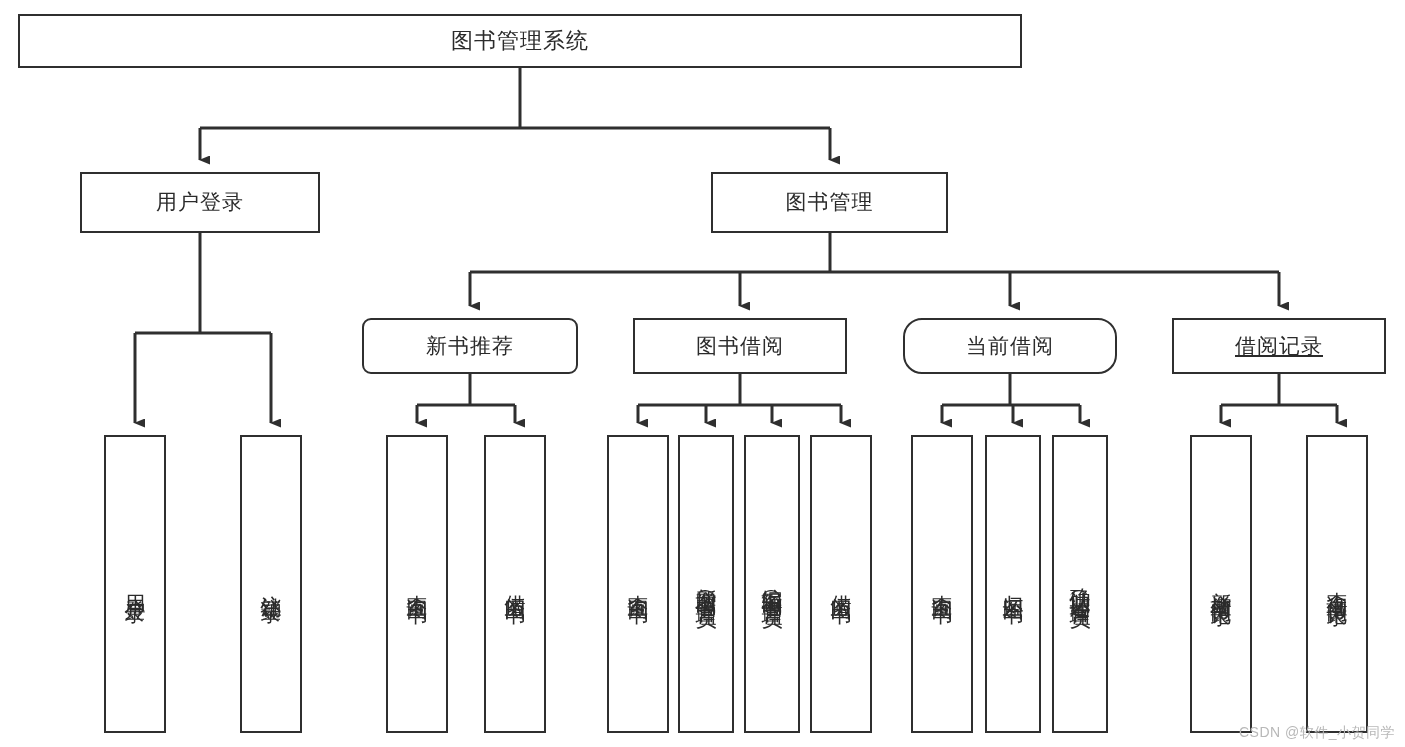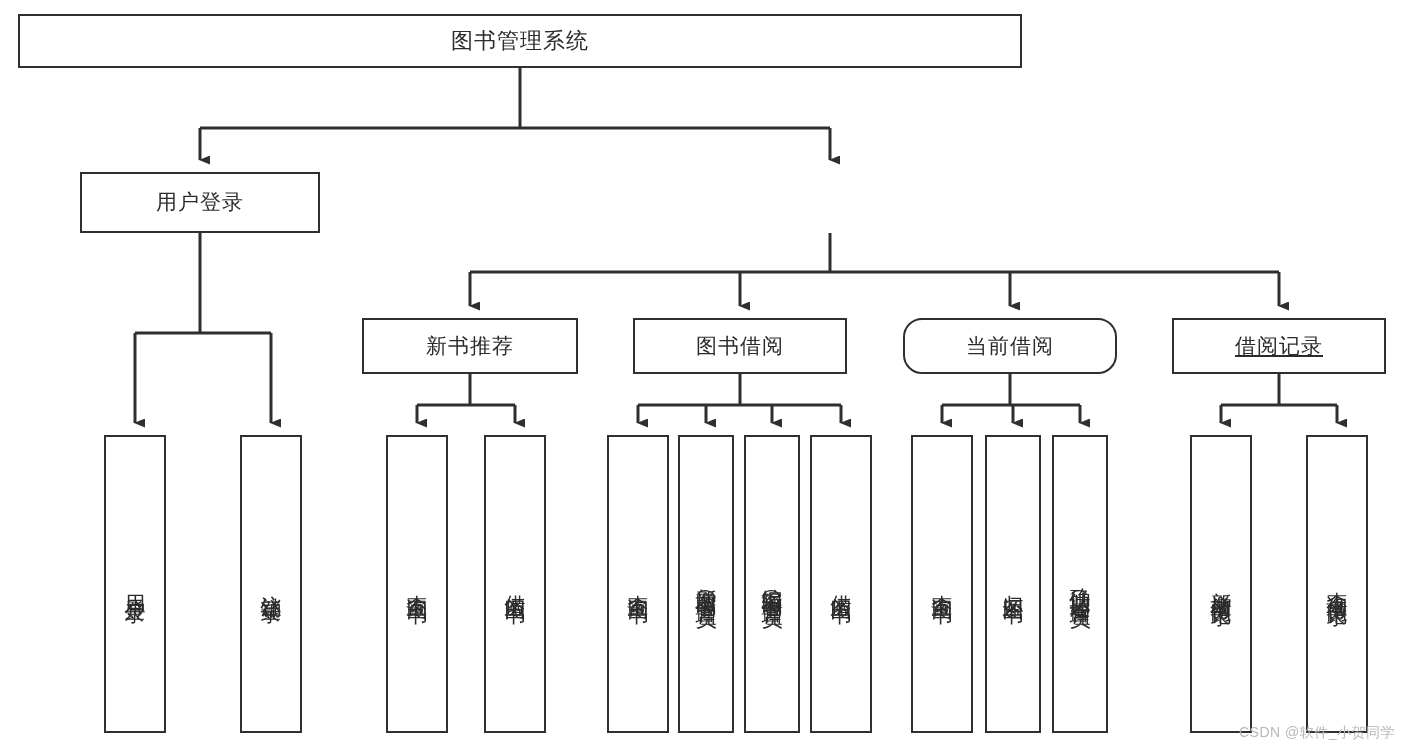--- a/index.html
+++ b/index.html
@@ -134,22 +134,25 @@
     </g>
   </svg>
 
   <div class="node root horiz" style="left:18px; top:14px; width:1004px; height:54px;">
     <span class="node-label">图书管理系统</span>
   </div>
 
   <div class="node horiz" style="left:80px; top:172px; width:240px; height:61px;">
     <span class="node-label">用户登录</span>
   </div>
-
-  <div class="node horiz" style="left:362px; top:318px; width:216px; height:56px;">
+  <div class="node horiz" style="left:711px; top:172px; width:237px; height:61px;">
+    <span class="node-label">图书管理</span>
+  </div>
+
+  <div class="node horiz" style="left:362px; top:318px; width:216px; height:56px;border-radius:9px;">
     <span class="node-label">新书推荐</span>
   </div>
   <div class="node horiz" style="left:633px; top:318px; width:214px; height:56px;">
     <span class="node-label">图书借阅</span>
   </div>
   <div class="node horiz" style="left:903px; top:318px; width:214px; height:56px;border-radius:19px;">
     <span class="node-label">当前借阅</span>
   </div>
   <div class="node horiz" style="left:1172px; top:318px; width:214px; height:56px;text-decoration:underline;">
     <span class="node-label">借阅记录</span>

